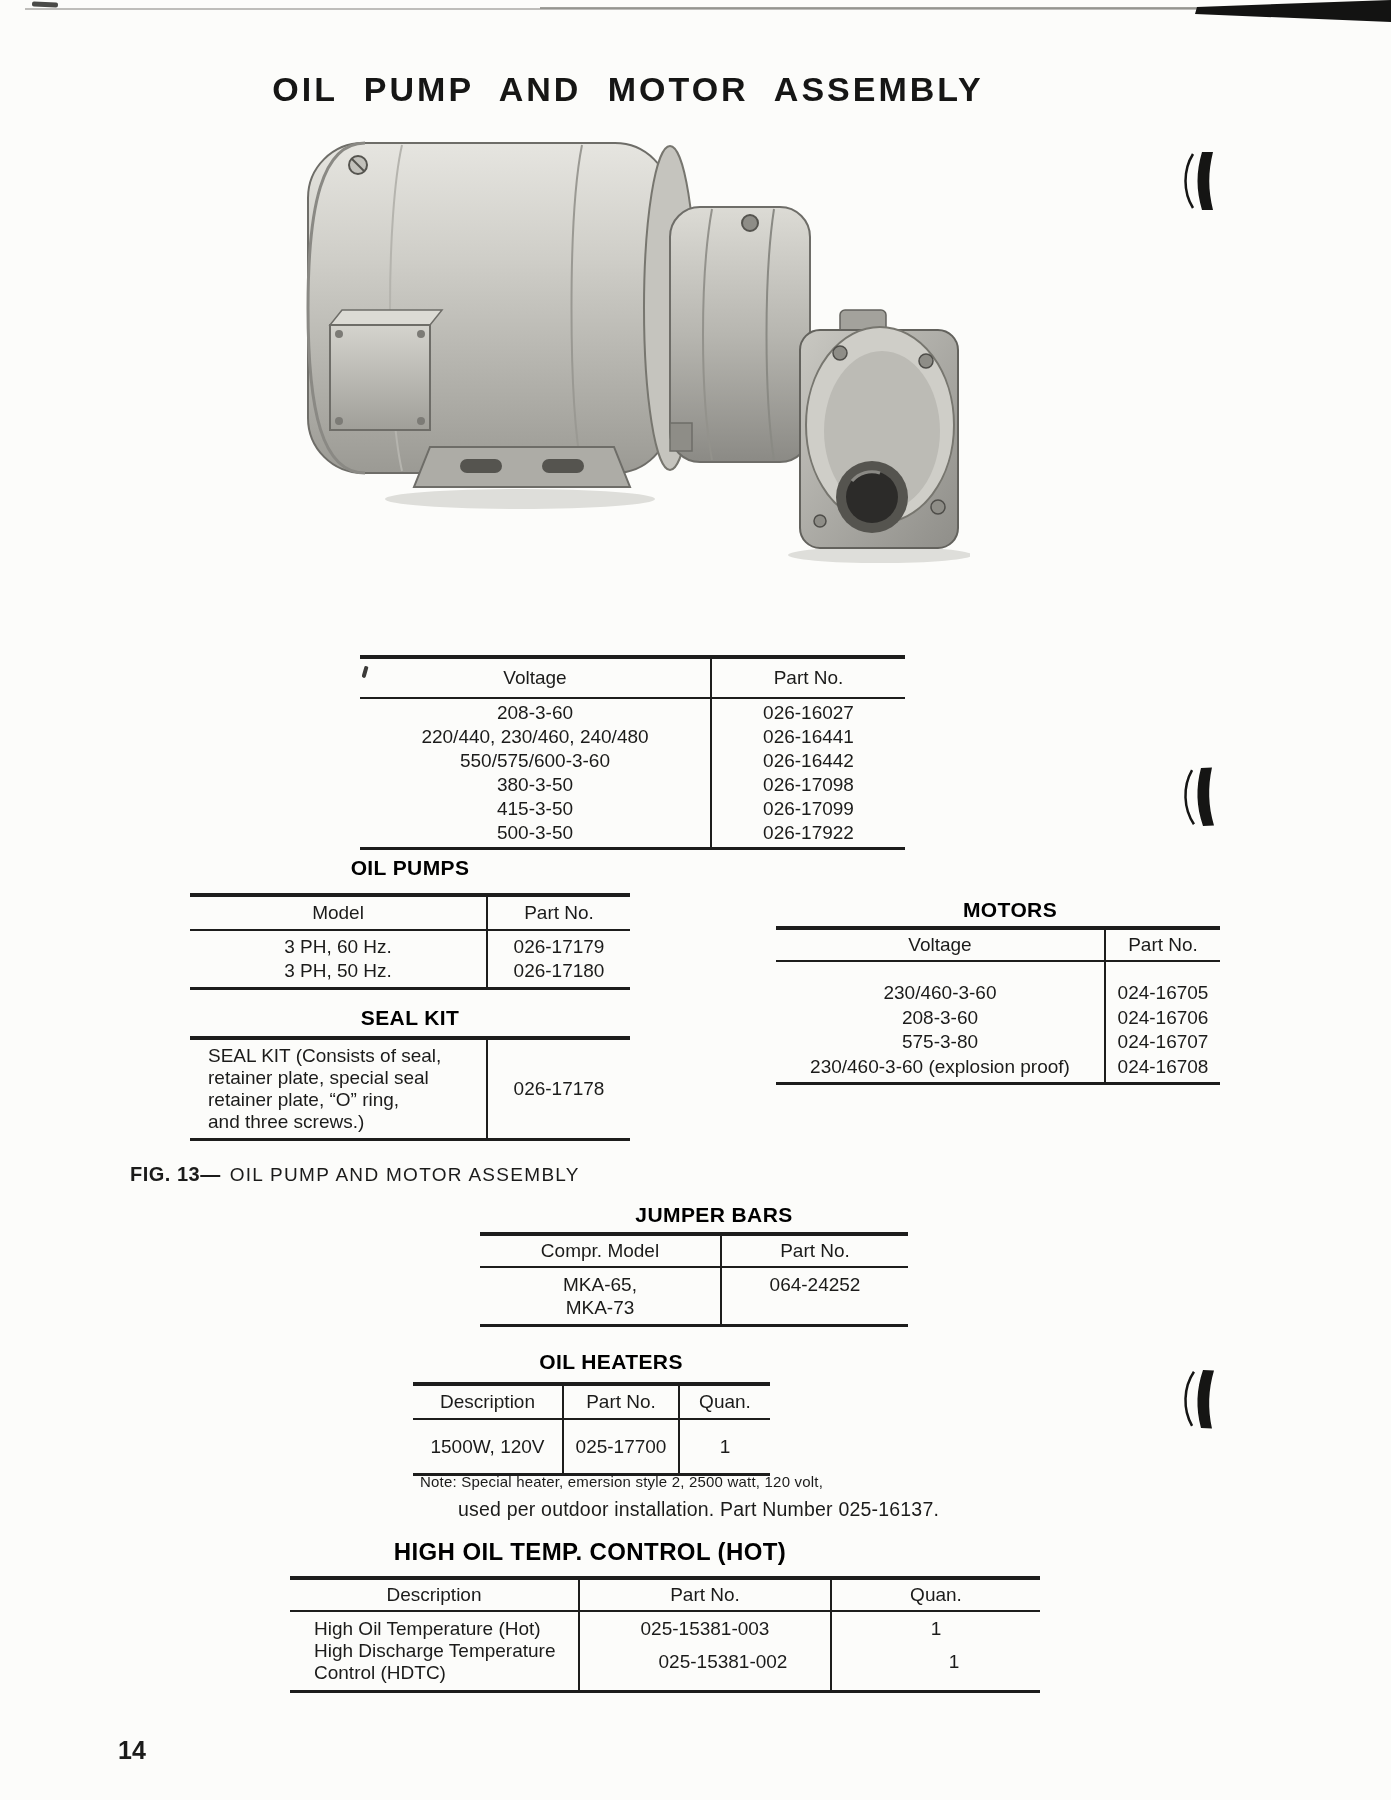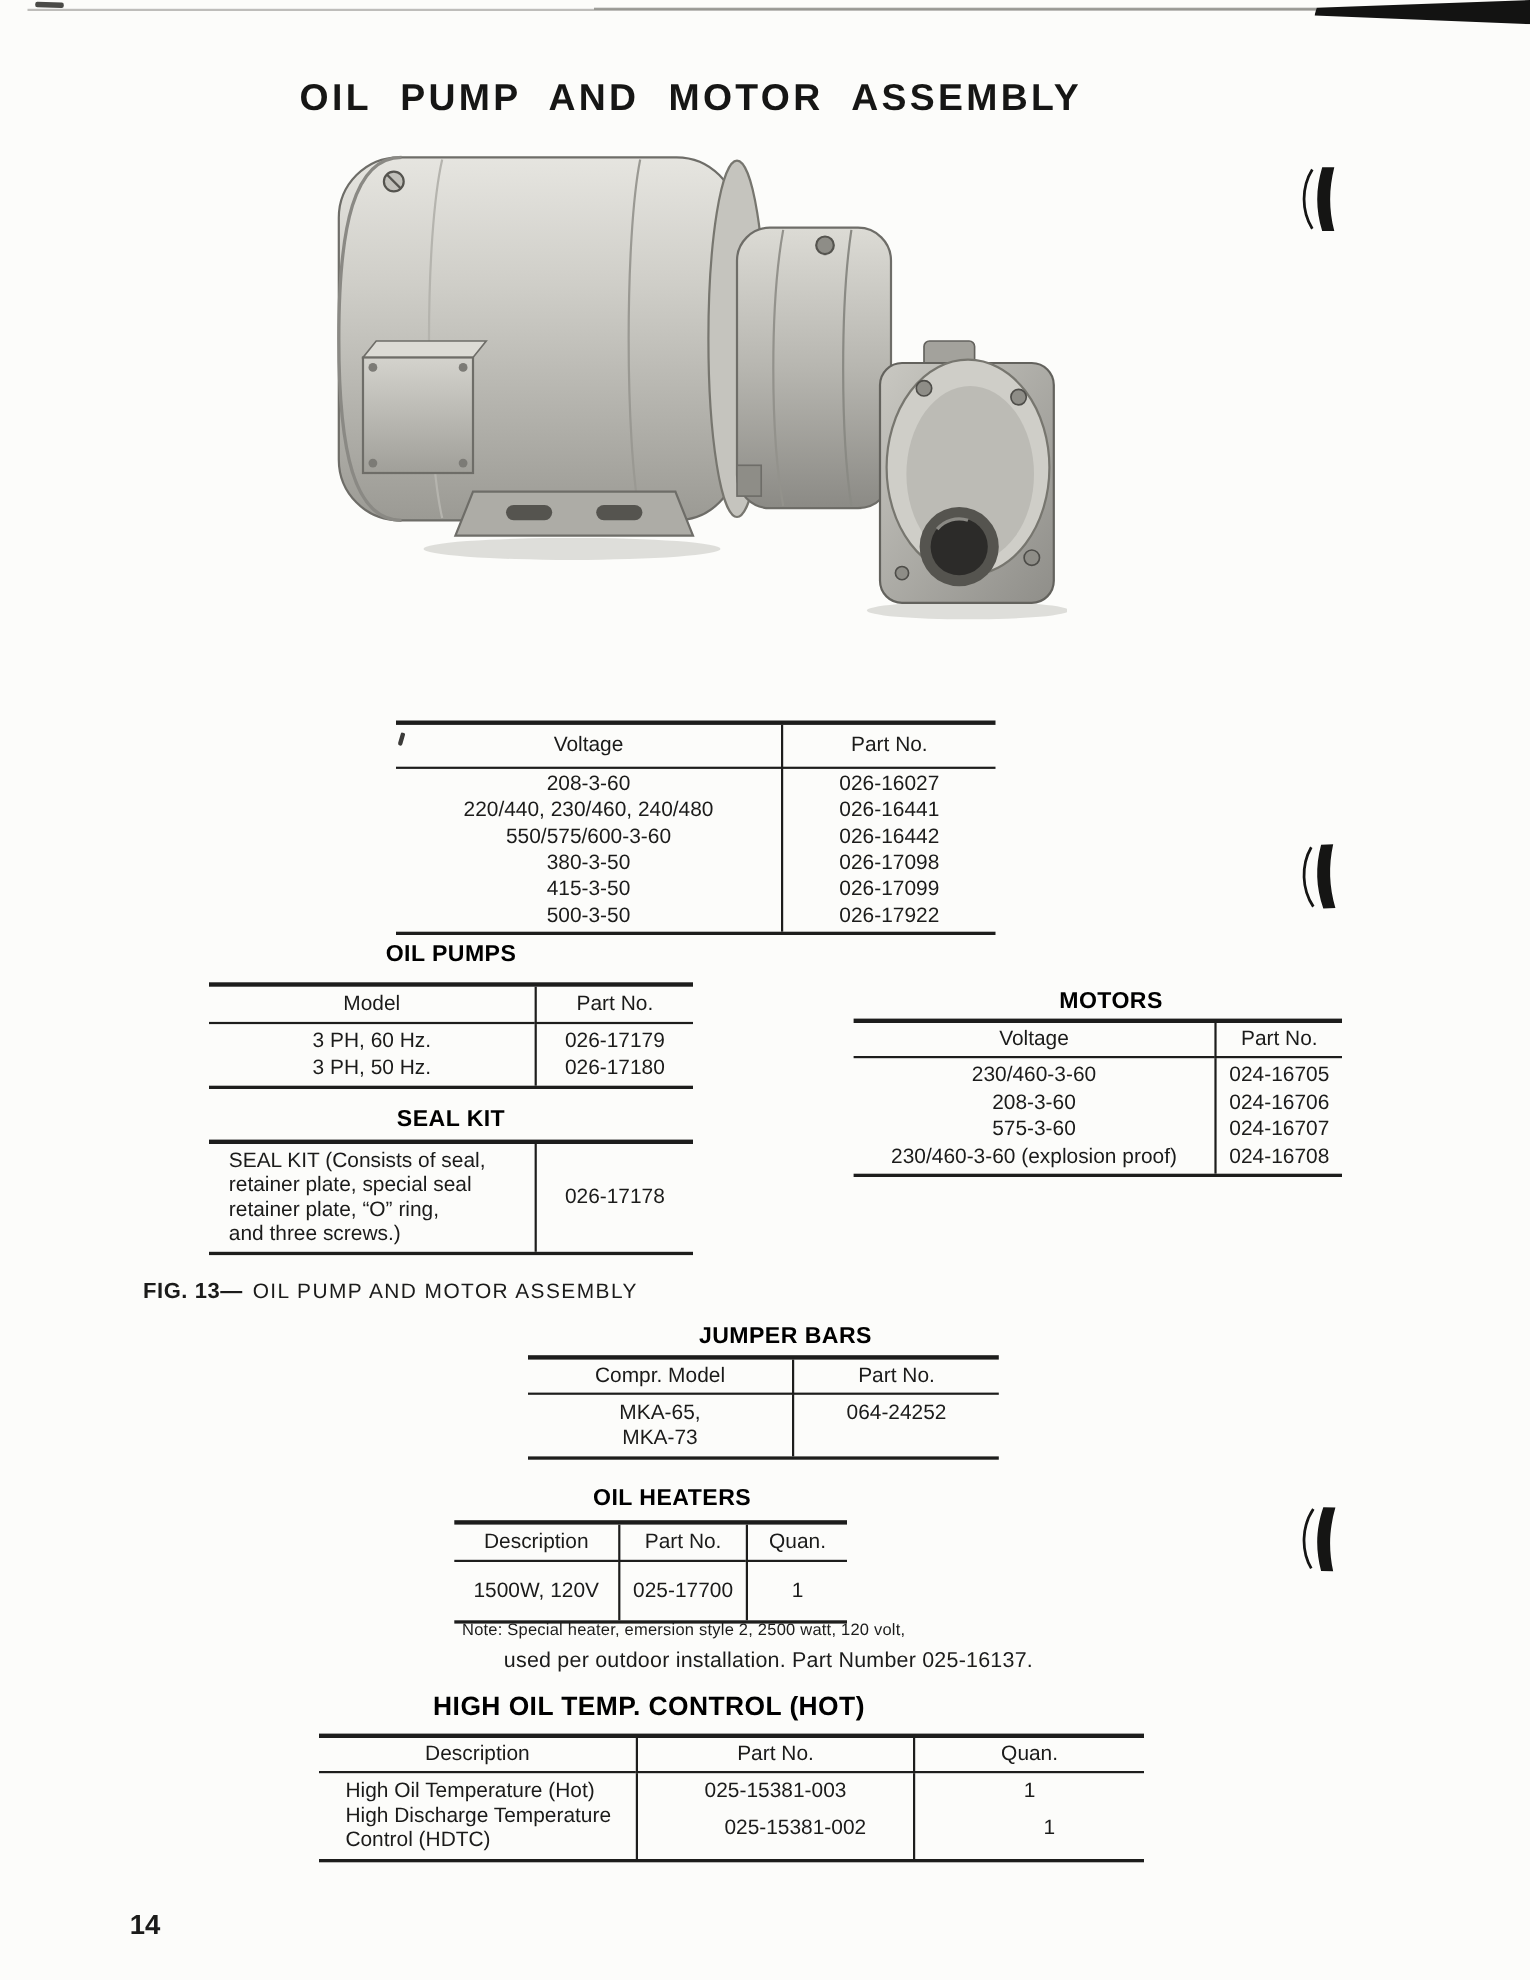--- a/index.html
+++ b/index.html
@@ -41,21 +41,21 @@
   .voltage-tbl{left:360px; top:655px; width:545px; grid-template-columns:350px 1fr;}
   .voltage-tbl .hdr{height:38px;}
   .voltage-tbl .stack{padding-top:2px; padding-bottom:2px;}
 
   .pumps-tbl{left:190px; top:893px; width:440px; grid-template-columns:296px 1fr;}
   .pumps-tbl .hdr{height:32px;}
   .pumps-tbl .stack{padding-top:4px; padding-bottom:4px;}
 
   .motors-tbl{left:776px; top:926px; width:444px; grid-template-columns:328px 1fr;}
   .motors-tbl .hdr{height:30px;}
-  .motors-tbl .stack{padding-top:4px; padding-bottom:3px;}
+  .motors-tbl .stack{padding-top:19px; padding-bottom:3px;}
 
   .seal-tbl{left:190px; top:1036px; width:440px; grid-template-columns:296px 1fr;}
   .seal-tbl .stack{padding:5px 0 5px 18px;}
   .seal-tbl .partcell{font-size:19px;}
 
   .jumper-tbl{left:480px; top:1232px; width:428px; grid-template-columns:240px 1fr;}
   .jumper-tbl .hdr{height:30px;}
   .jumper-tbl .stack{padding-top:5px; padding-bottom:5px;}
   .jumper-tbl .partcell{align-items:flex-start; padding-top:5px;}
 
@@ -210,21 +210,21 @@
     </div>
   </div>
 
   <div class="abs sec-heading" style="left:1010px; top:898px;">MOTORS</div>
   <div class="grid-tbl motors-tbl">
     <div class="cell hdr">Voltage</div>
     <div class="cell hdr vdiv">Part No.</div>
     <div class="cell stack">
       <div class="line245">230/460-3-60</div>
       <div class="line245">208-3-60</div>
-      <div class="line245">575-3-60</div>
+      <div class="line245">575-3-80</div>
       <div class="line245">230/460-3-60 (explosion proof)</div>
     </div>
     <div class="cell stack vdiv">
       <div class="line245">024-16705</div>
       <div class="line245">024-16706</div>
       <div class="line245">024-16707</div>
       <div class="line245">024-16708</div>
     </div>
   </div>
 

